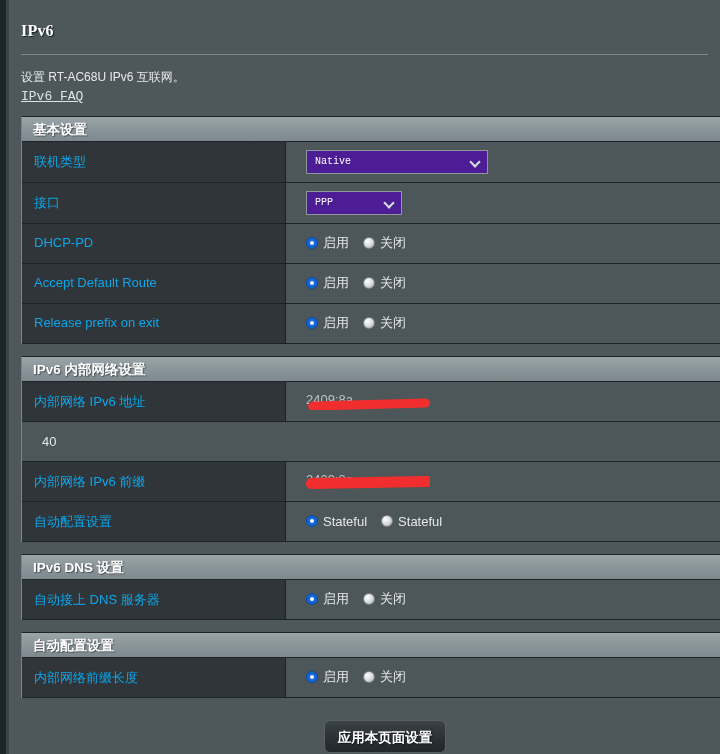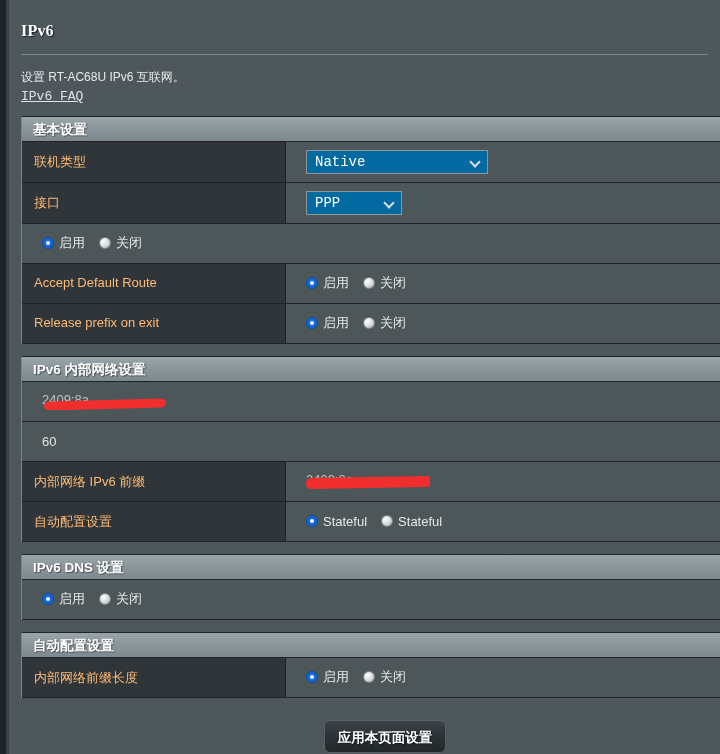--- a/index.html
+++ b/index.html
@@ -98,46 +98,46 @@
     display: flex;
     min-height: 39px;
     border-bottom: 1px solid #1d2326;
   }
   .row:last-child { border-bottom: 1px solid #1d2326; }
   .cell-label {
     width: 264px;
     min-width: 264px;
     box-sizing: border-box;
     background: #2f3538;
-    color: #fdba74;
+    color: #0ea5e9;
     font-size: 13px;
     padding: 11px 0 10px 12px;
     border-right: 1px solid #1d2326;
   }
   .cell-value {
     flex: 1;
     box-sizing: border-box;
     background: #4d5659;
     padding: 8px 0 8px 20px;
     color: #e4e7e8;
     font-size: 13px;
     display: flex;
     align-items: center;
   }
 
   
   .sel {
     display: inline-flex;
     align-items: center;
     justify-content: space-between;
-    background: #0369a1;
+    background: #4c1d95;
     border: 1px solid #8d979b;
     color: #ffffff;
     font-family: "Liberation Mono", monospace;
-    font-size: 14px;
+    font-size: 10px;
     height: 24px;
     box-sizing: border-box;
     padding: 0 6px 0 8px;
     cursor: pointer;
   }
   .sel-wide { width: 182px; }
   .sel-narrow { width: 96px; }
   .caret {
     display: inline-block;
     width: 10px;
@@ -268,20 +268,21 @@
           <div class="row">
             <div class="cell-label">接口</div>
             <div class="cell-value">
               <div class="sel sel-narrow">
                 <span>PPP</span>
                 <span class="caret"></span>
               </div>
             </div>
           </div>
           <div class="row">
+            <div class="cell-label">DHCP-PD</div>
             <div class="cell-value">
               <div class="radio-group">
                 <span class="radio-opt">
                   <span class="dot on"></span>
                   <span>启用</span>
                 </span>
                 <span class="radio-opt">
                   <span class="dot off"></span>
                   <span>关闭</span>
                 </span>
@@ -315,27 +316,28 @@
                   <span class="dot off"></span>
                   <span>关闭</span>
                 </span>
               </div>
             </div>
           </div>
         </div>
         <div class="sect">
           <div class="sect-head">IPv6 内部网络设置</div>
           <div class="row">
+            <div class="cell-label">内部网络 IPv6 地址</div>
             <div class="cell-value">
               <span class="redacted"><span class="redact-text">2409:8a...</span><span class="scribble s1"></span></span>
             </div>
           </div>
           <div class="row">
             <div class="cell-value">
-              <span>60</span>
+              <span>40</span>
             </div>
           </div>
           <div class="row">
             <div class="cell-label">内部网络 IPv6 前缀</div>
             <div class="cell-value">
               <span class="redacted"><span class="redact-text">2409:8a...</span><span class="scribble s2"></span></span>
             </div>
           </div>
           <div class="row">
             <div class="cell-label">自动配置设置</div>
@@ -349,20 +351,21 @@
                   <span class="dot off"></span>
                   <span>Stateful</span>
                 </span>
               </div>
             </div>
           </div>
         </div>
         <div class="sect">
           <div class="sect-head">IPv6 DNS 设置</div>
           <div class="row">
+            <div class="cell-label">自动接上 DNS 服务器</div>
             <div class="cell-value">
               <div class="radio-group">
                 <span class="radio-opt">
                   <span class="dot on"></span>
                   <span>启用</span>
                 </span>
                 <span class="radio-opt">
                   <span class="dot off"></span>
                   <span>关闭</span>
                 </span>

